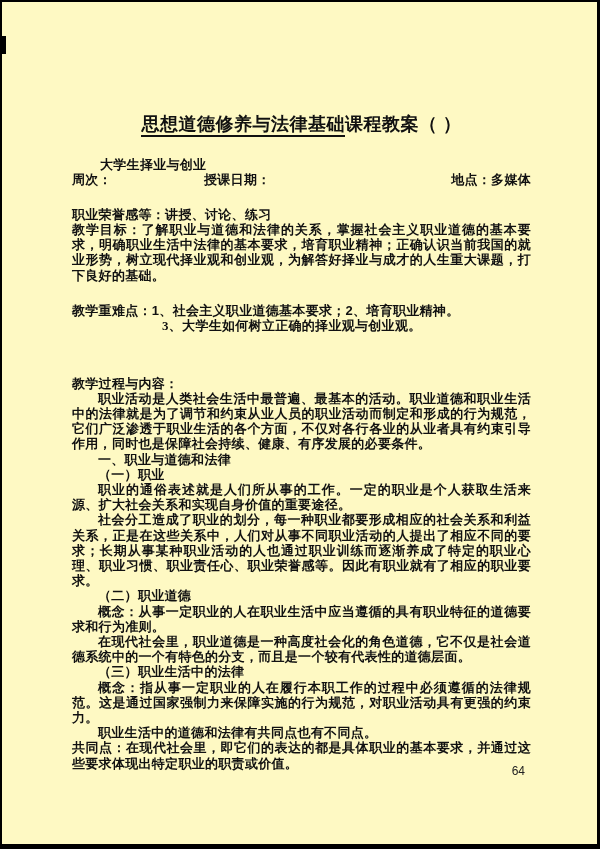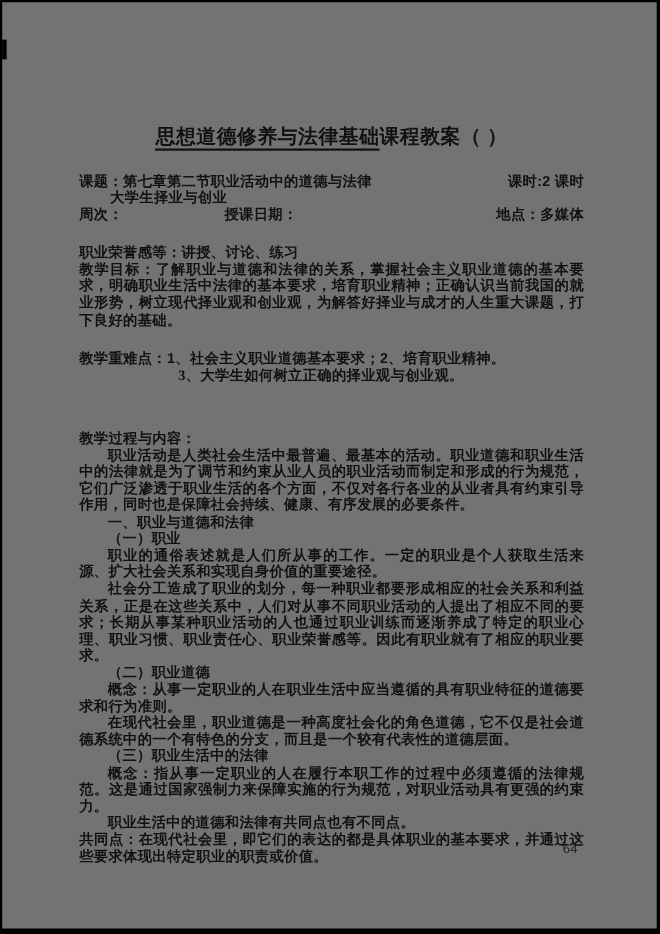--- a/index.html
+++ b/index.html
@@ -9,21 +9,21 @@
     height: 849px;
     background: #ffffff;
     font-family: "Liberation Sans", "DejaVu Sans", sans-serif;
     overflow: hidden;
   }
   .scan {
     position: relative;
     width: 600px;
     height: 849px;
     box-sizing: border-box;
-    background: #737373;
+    background: #fef9c3;
     border-style: solid;
     border-color: #000;
     border-width: 2px 3px 5px 2px;
     color: #111;
   }
   .edge-blob {
     position: absolute;
     left: 0;
     top: 34px;
     width: 4px;
@@ -94,24 +94,20 @@
 <body>
 
 <div class="scan">
   <div class="edge-blob"></div>
 
   <div class="content">
 
     <h1 class="title"><span class="u">思想道德修养与法律基础</span><span>课程教案（ ）</span></h1>
 
     <div class="meta">
-      <div class="meta-row">
-        <span>课题：第七章第二节职业活动中的道德与法律</span>
-        <span class="right">课时:2 课时</span>
-      </div>
       <div class="meta-row indent2">
         <span>大学生择业与创业</span>
       </div>
       <div class="meta-row">
         <span>周次：</span>
         <span class="date">授课日期：</span>
         <span class="right">地点：多媒体</span>
       </div>
     </div>
 

